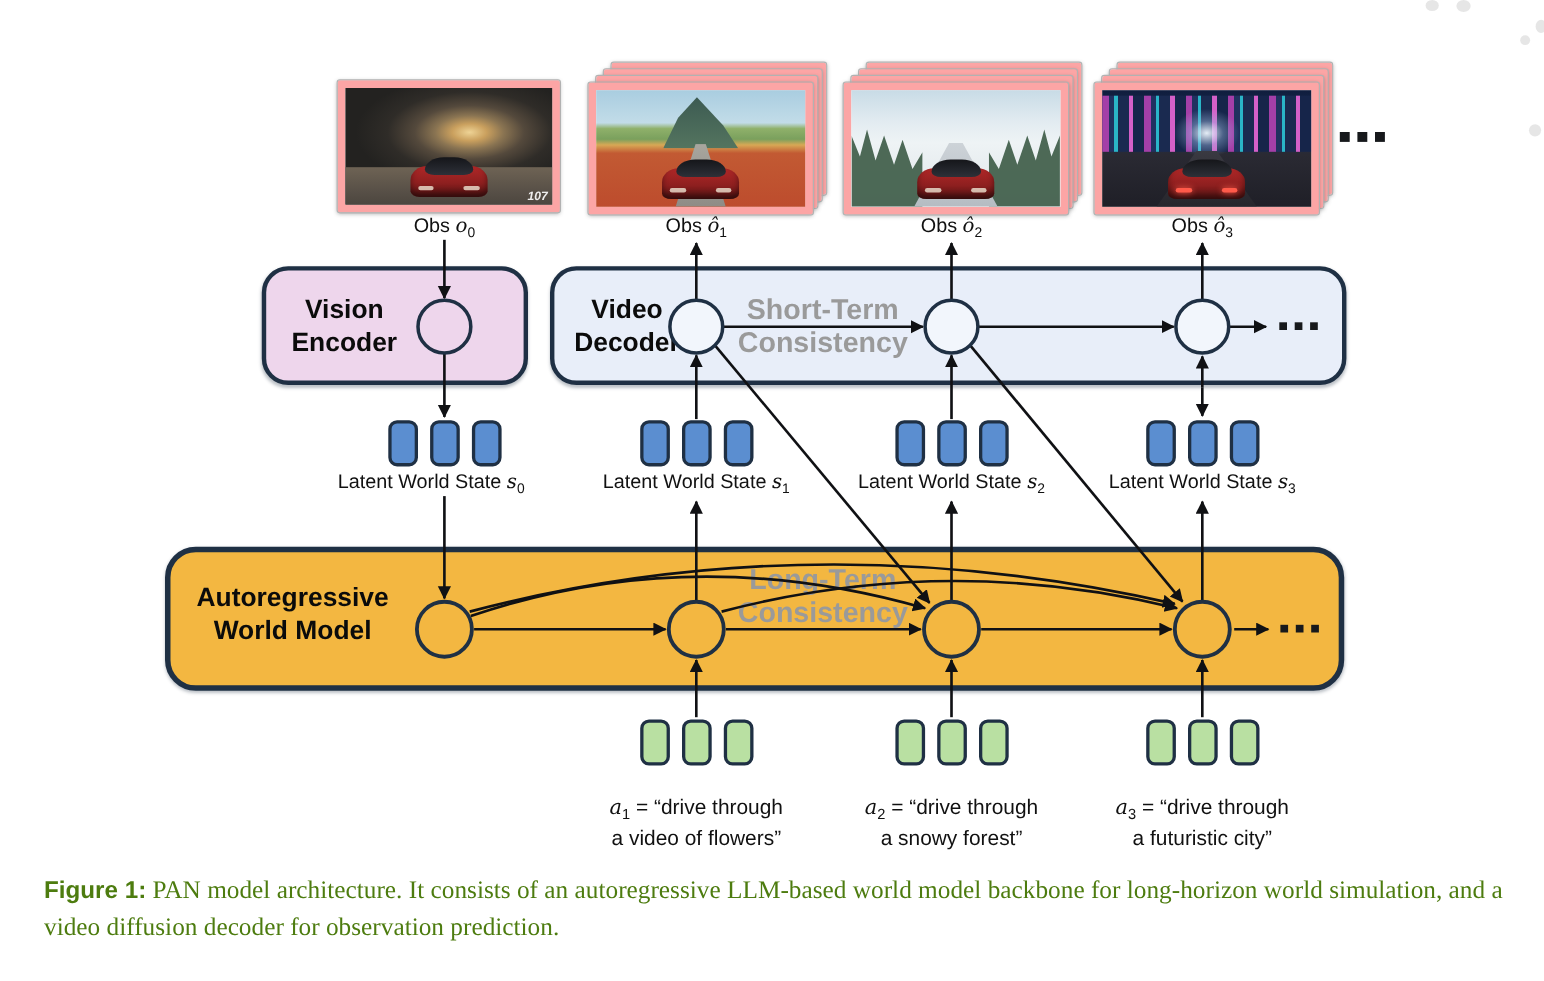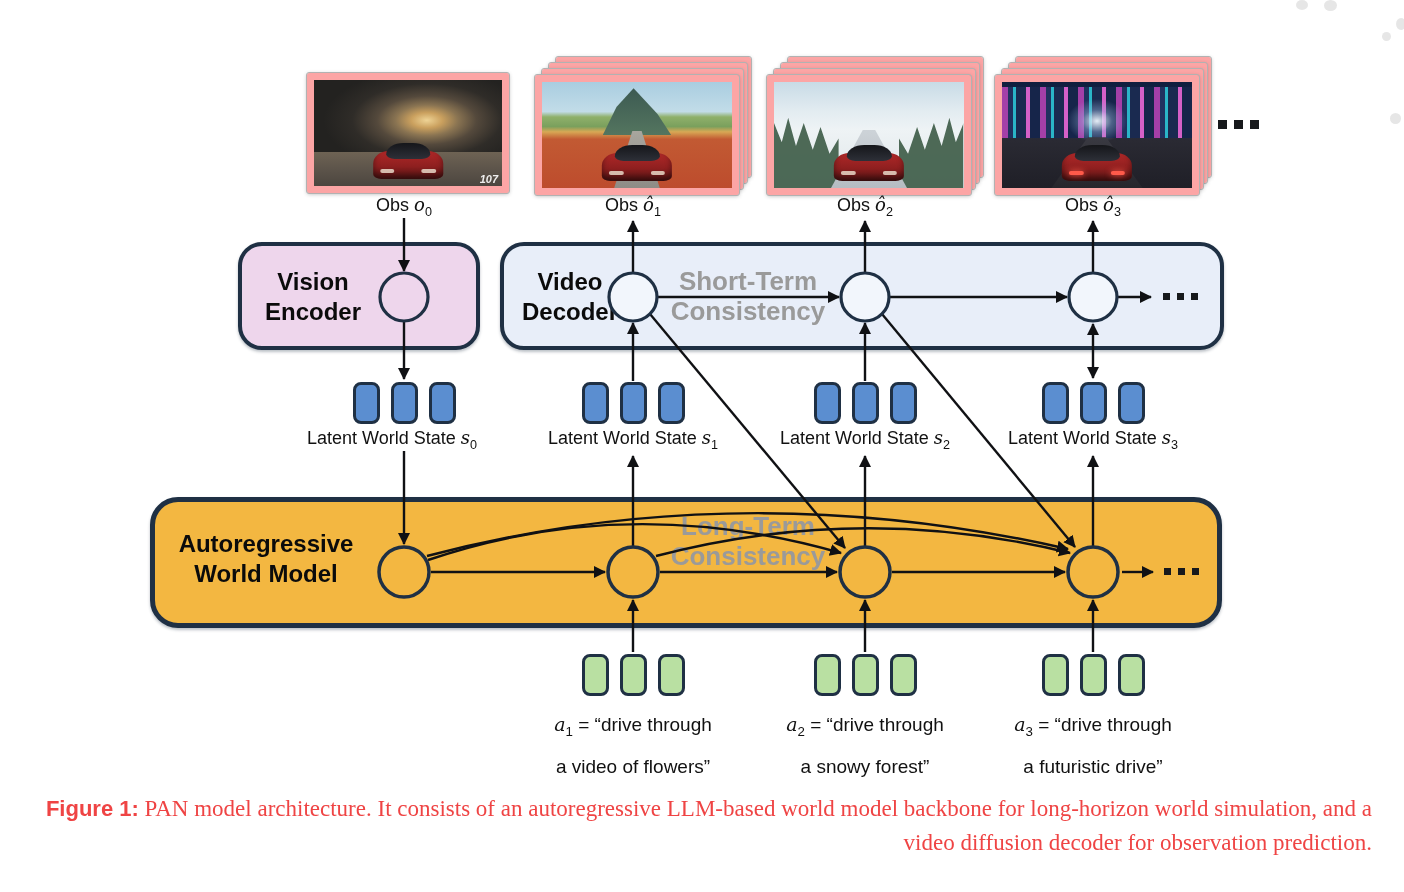--- a/index.html
+++ b/index.html
@@ -51,21 +51,21 @@
   .car .window{position:absolute;left:18%;top:0;width:64%;height:46%;
       background:linear-gradient(#15161a,#2d3038);border-radius:40% 40% 20% 20%/70% 70% 30% 30%;}
   .car .lights{position:absolute;left:10%;bottom:16%;width:80%;height:10%;display:flex;justify-content:space-between;}
   .car .lights i{width:26%;height:100%;background:#e8d8c8;opacity:.85;border-radius:2px;}
   .scene-futuristic-city .car .lights i{background:#ff5a4a;box-shadow:0 0 6px #ff5a4a;opacity:1;}
   .hud{position:absolute;right:4px;bottom:1px;color:rgba(255,255,255,.9);font:bold italic 11px "Liberation Sans",sans-serif;}
 
   
   .obs-label{top:193px;width:170px;font-size:18px;line-height:24px;}
   .sub-label{top:427px;width:240px;font-size:18px;line-height:22px;}
-  .action-label{top:707px;width:260px;font-size:19px;line-height:35px;}
+  .action-label{top:723px;width:260px;font-size:19px;line-height:22px;}
 
   
   .module{position:absolute;border:4px solid #1f3044;border-radius:24px;box-shadow:0 2px 3px rgba(30,45,65,.30);}
   #encoder-box{left:238px;top:242px;width:234px;height:100px;background:#eed6ec;}
   #decoder-box{left:500px;top:242px;width:716px;height:100px;background:#e8eef9;}
   #world-box{left:150px;top:497px;width:1062px;height:121px;background:#f3b741;border-width:5px;border-radius:28px;}
   .box-title{font-weight:bold;font-size:24px;line-height:30px;color:#0b0b0b;}
   .annotation{font-weight:bold;font-size:26px;line-height:30px;color:#9a9a9a;}
 
   
@@ -77,21 +77,21 @@
   
   .dots{position:absolute;display:flex;gap:7px;}
   .dots i{width:7px;height:7px;background:#17191c;}
   .dots.big i{width:9px;height:9px;}
 
   
   .artifact{position:absolute;border-radius:50%;background:#dcdcdc;opacity:.7;}
 
   
   #caption{left:40px;top:792px;width:1332px;font-family:"Liberation Serif", serif;
-           font-size:23px;line-height:34px;color:#ef4444;text-align:right;}
+           font-size:23px;line-height:34px;color:#4d7c0f;}
   #caption .fig-label{font-family:"Liberation Sans", sans-serif;font-weight:bold;font-size:22px;}
 
   #arrow-layer{position:absolute;left:0;top:0;z-index:6;pointer-events:none;}
 </style>
 </head>
 <body>
 
 <div id="stage">
 
   <div>
@@ -277,21 +277,21 @@
     </div>
 
   <div class="abs ctr action-label" style="left:503px;">
     <i class="mvar">a</i><sub>1</sub>
     <span>= “drive through</span><br><span>a video of flowers”</span></div>
   <div class="abs ctr action-label" style="left:735px;">
     <i class="mvar">a</i><sub>2</sub>
     <span>= “drive through</span><br><span>a snowy forest”</span></div>
   <div class="abs ctr action-label" style="left:963px;">
     <i class="mvar">a</i><sub>3</sub>
-    <span>= “drive through</span><br><span>a futuristic drive”</span></div>
+    <span>= “drive through</span><br><span>a futuristic city”</span></div>
 
   <div class="abs" id="caption">
     <span class="fig-label">Figure 1:</span>
     <span>PAN model architecture. It consists of an autoregressive LLM-based world model backbone for long-horizon world simulation, and a video diffusion decoder for observation prediction.</span>
   </div>
 
   <svg id="arrow-layer" width="1404" height="892" viewBox="0 0 1404 892">
     <defs>
       <marker id="ah" markerUnits="userSpaceOnUse" markerWidth="14" markerHeight="14" refX="11" refY="6" orient="auto">
         <path d="M0,0 L12,6 L0,12 Z" fill="#101114"></path>

